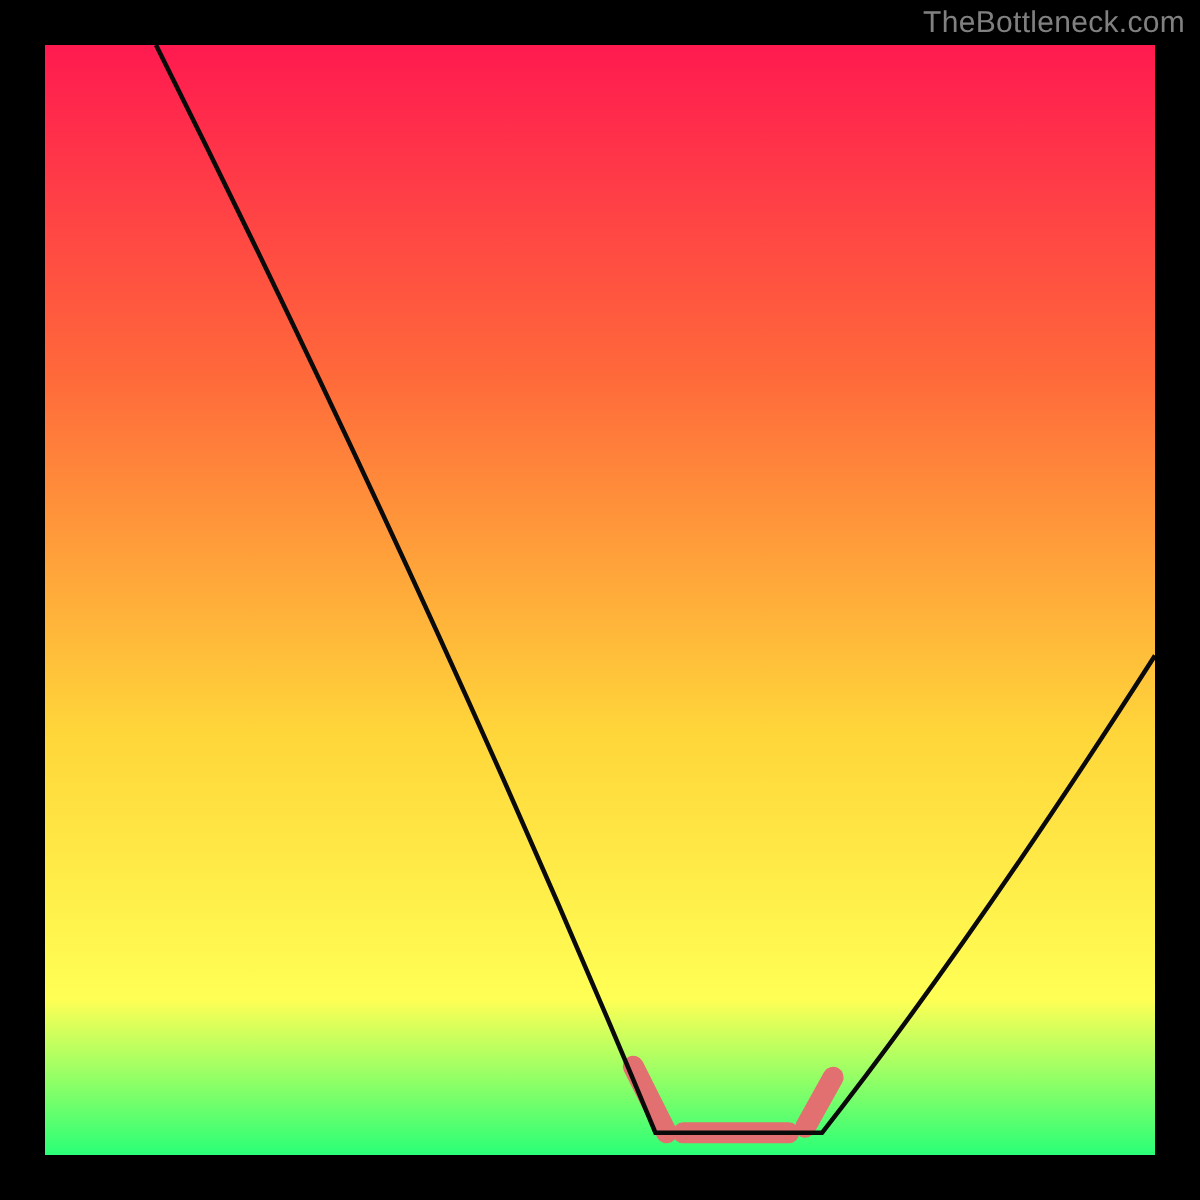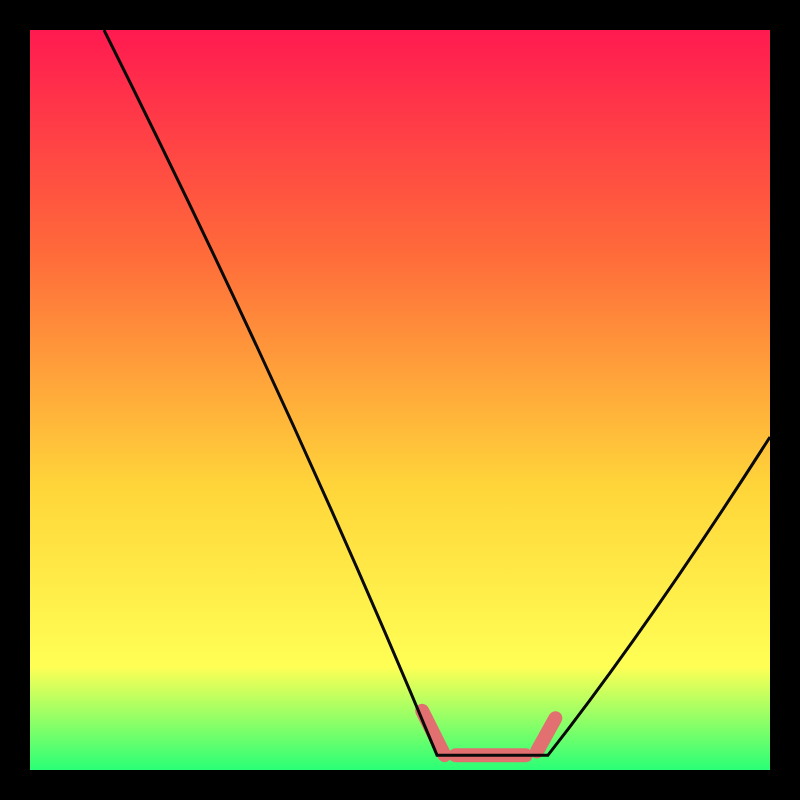--- a/index.html
+++ b/index.html
@@ -34,20 +34,21 @@
     top: 30px;
     left: 30px;
     width: 740px;
     height: 740px;
   }
 </style>
 </head>
 <body>
 
 <div class="frame">
+  <div class="watermark">TheBottleneck.com</div>
 
   <svg class="plot" viewBox="0 0 740 740" preserveAspectRatio="none">
     <defs>
       <linearGradient id="heat" x1="0" y1="0" x2="0" y2="1">
         <stop id="g0" offset="0" stop-color="#ff1a50"></stop>
         <stop id="g1" offset="0.30" stop-color="#ff6a3a"></stop>
         <stop id="g2" offset="0.62" stop-color="#ffd63a"></stop>
         <stop id="g3" offset="0.86" stop-color="#ffff55"></stop>
         <stop id="g4" offset="1" stop-color="#2aff77"></stop>
       </linearGradient>

